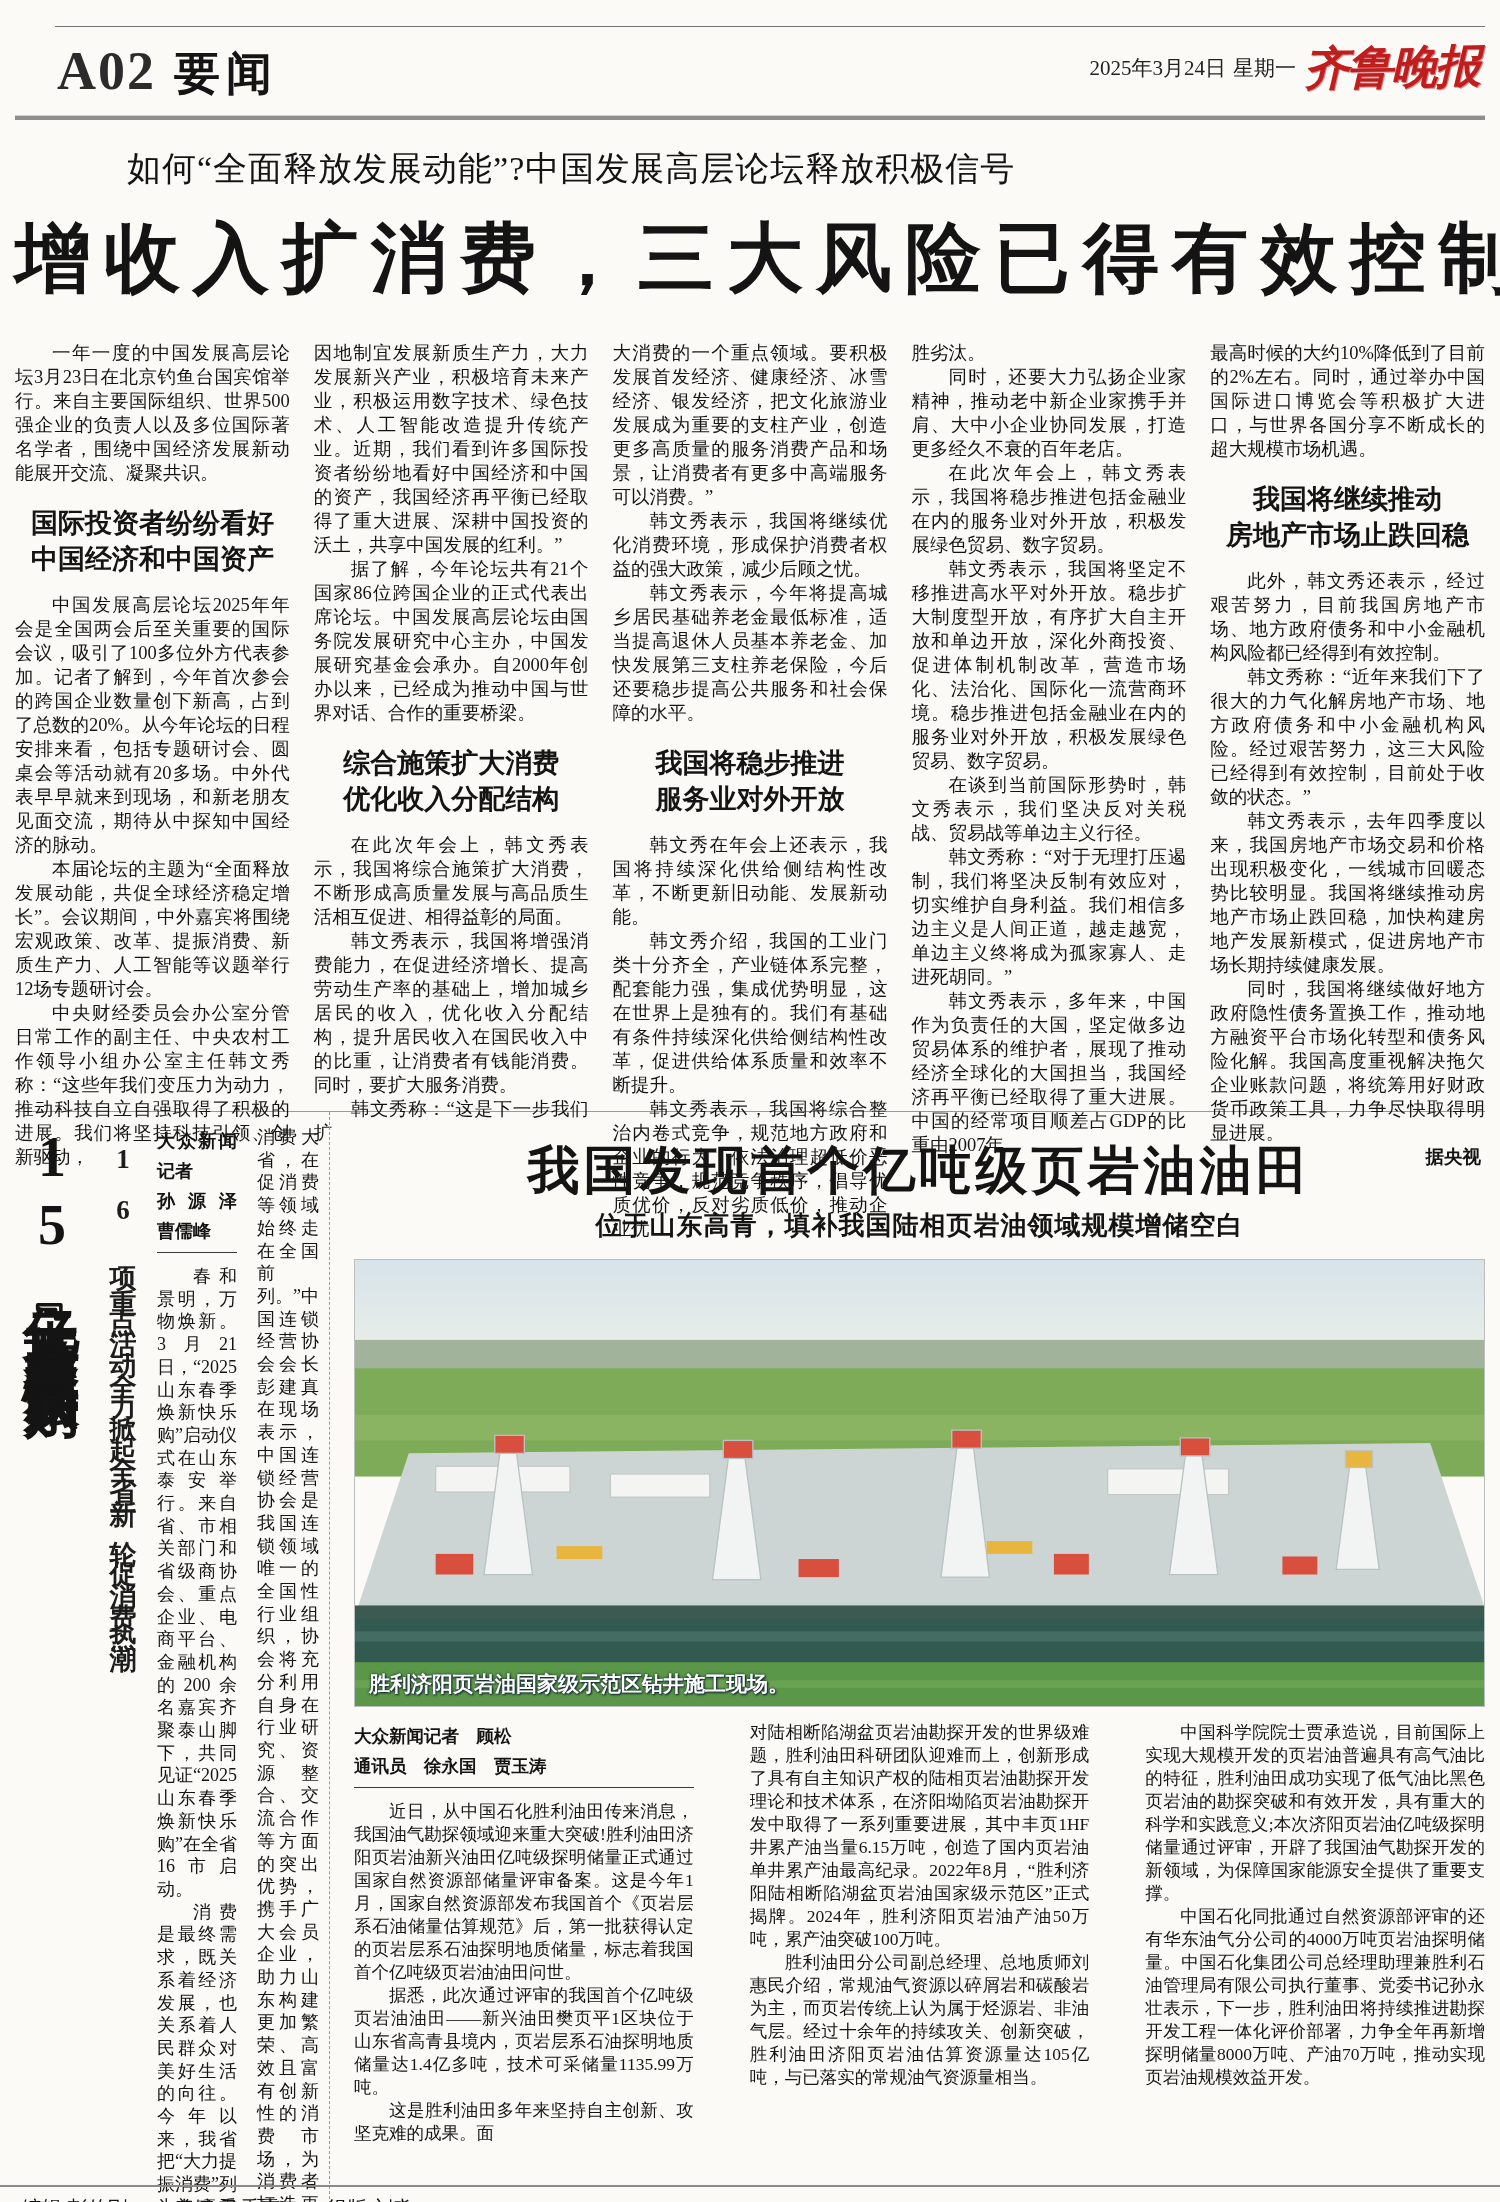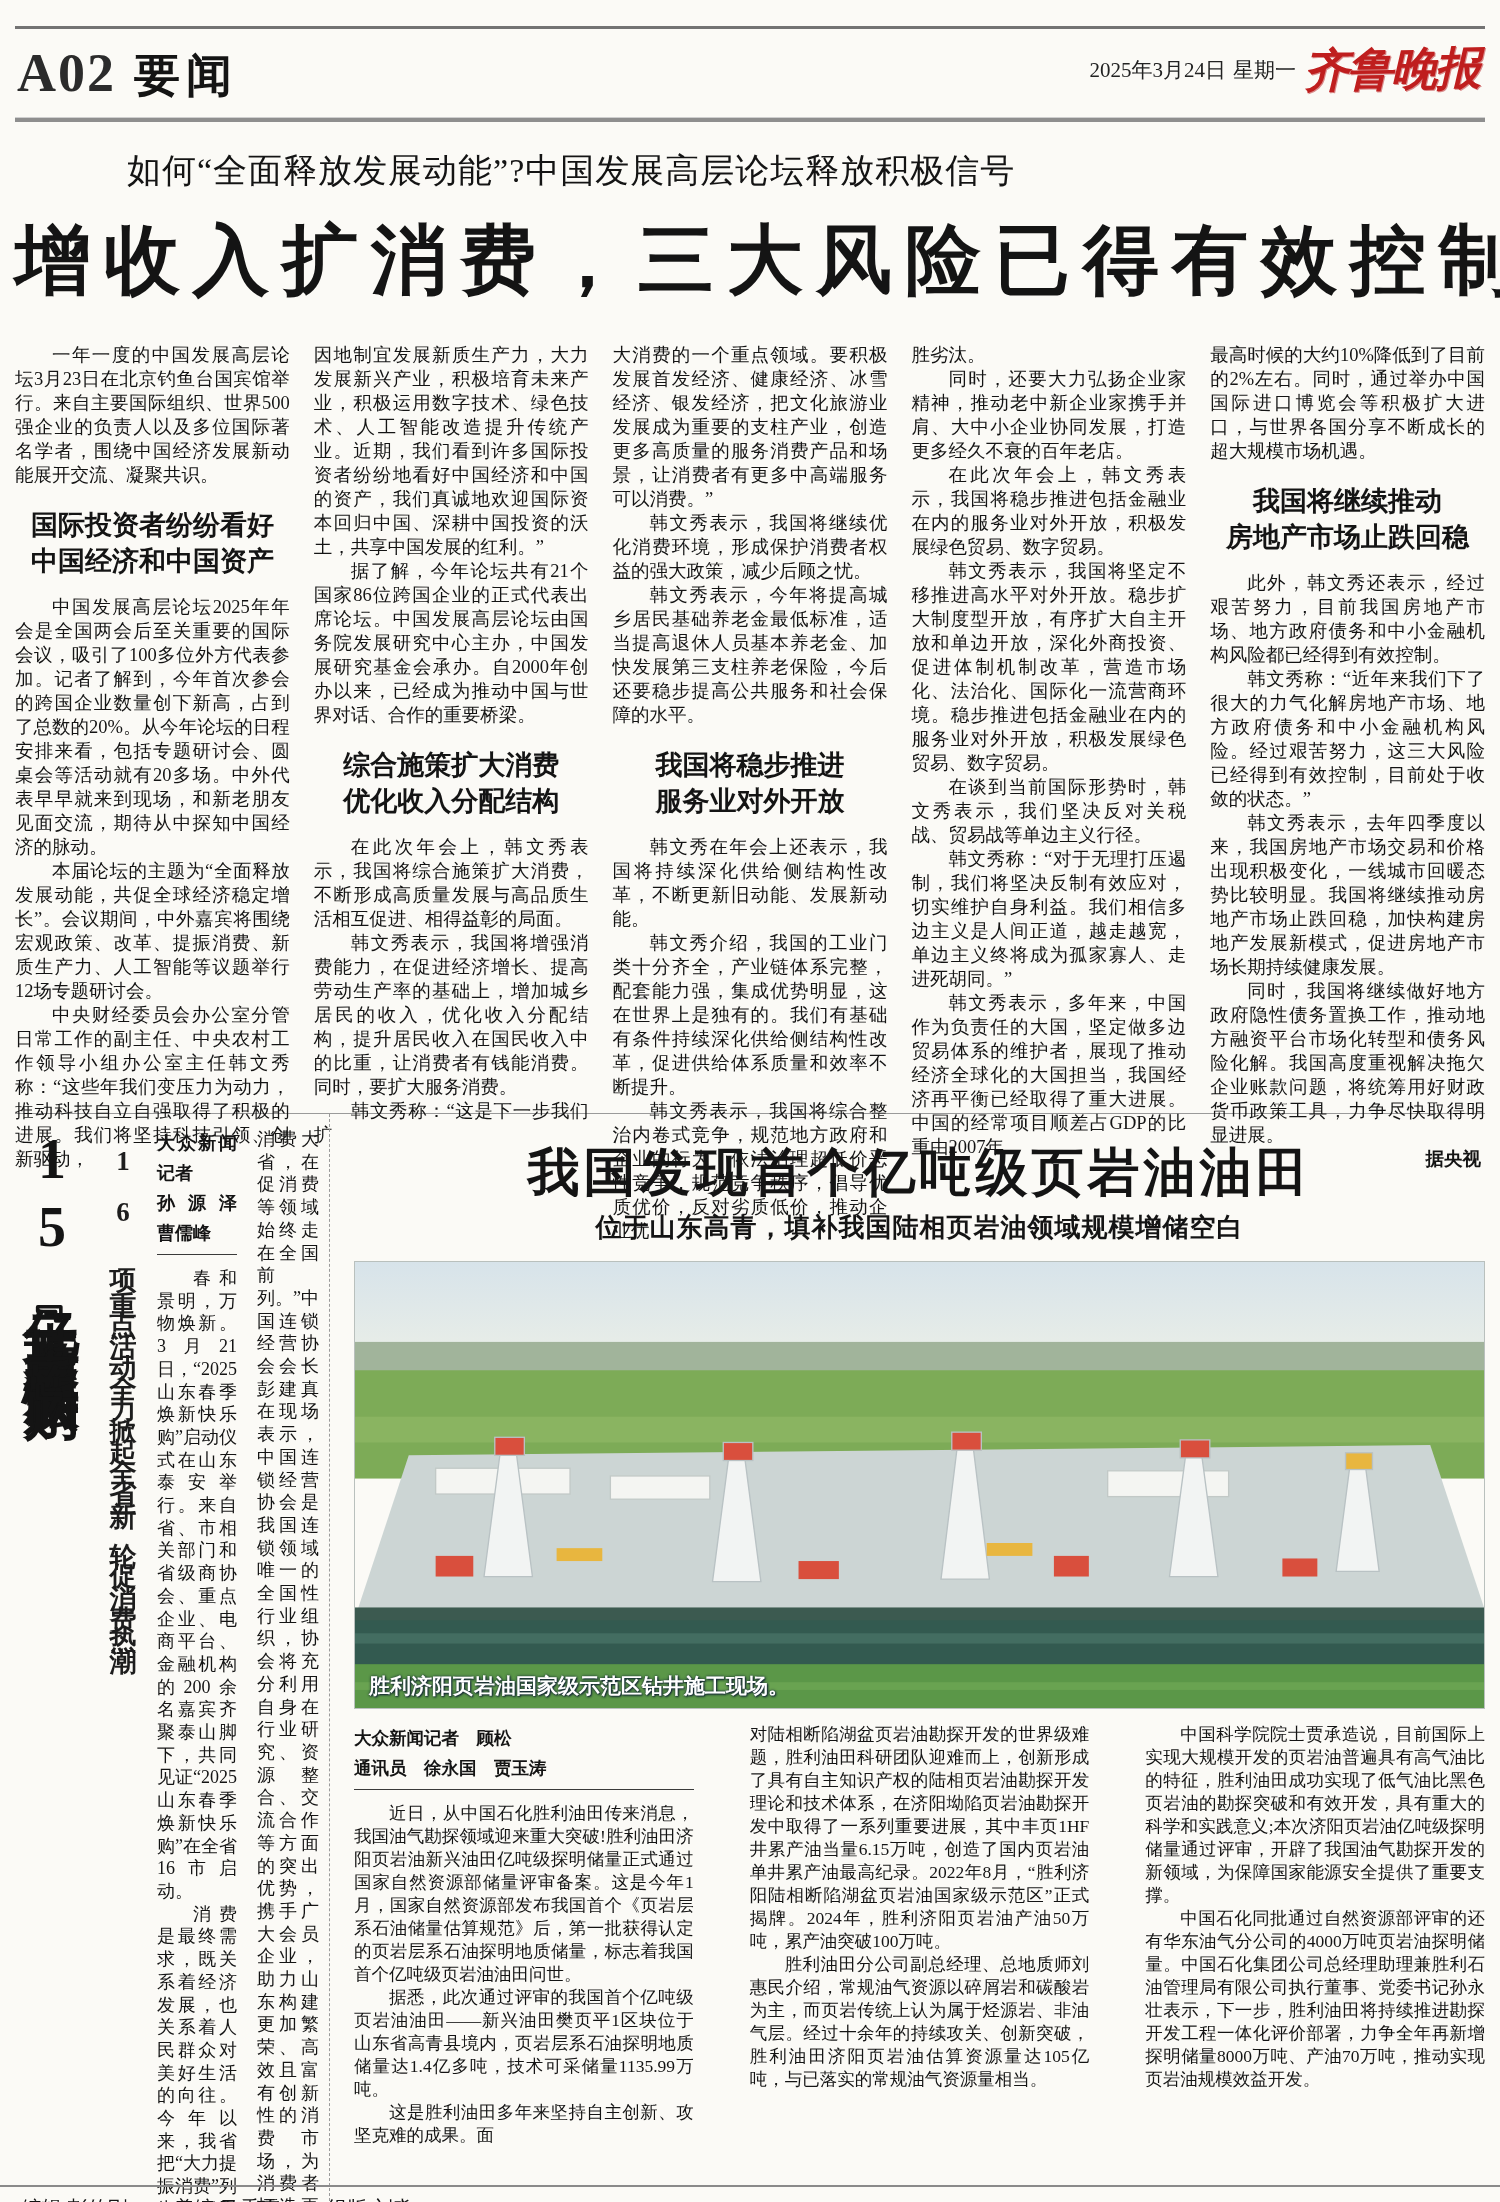--- a/index.html
+++ b/index.html
@@ -2,21 +2,21 @@
 <html><head>
 <meta charset="utf-8">
 <style>
   * { margin:0; padding:0; box-sizing:border-box; }
   html,body { width:1500px; height:2202px; overflow:hidden; }
   body { background:#fbfaf6; color:#141414; font-family:"Liberation Serif", serif; }
   .page { position:relative; width:1500px; height:2202px; padding:0 15px; }
 
   
   .header { display:flex; justify-content:space-between; align-items:flex-end;
-            border-top:3px solid #737373; margin-top:26px; padding:10px 6px 10px 2px; }
+            border-top:1px solid #737373; margin-top:26px; padding:10px 6px 10px 2px;margin-left:40px; }
   .header-left { display:flex; align-items:baseline; gap:18px; }
   .edition { font-size:54px; font-weight:bold; letter-spacing:2px; color:#2b2b2b; }
   .section { font-size:46px; font-weight:900; letter-spacing:6px; }
   .header-right { display:flex; align-items:center; gap:7px; padding-bottom:6px; }
   .date,.weekday { font-size:21px; color:#222; }
   .masthead { font-size:46px; font-weight:900; font-style:italic; color:#bf1e1e;
               letter-spacing:-2px; transform:rotate(-1deg); text-shadow:1px 1px 0 #d98c8c; }
   .header-rule { height:5px; background:#8e8e8e; border-top:1px solid #cfcfcf; }
 
   
@@ -86,21 +86,21 @@
           <p>一年一度的中国发展高层论坛3月23日在北京钓鱼台国宾馆举行。来自主要国际组织、世界500强企业的负责人以及多位国际著名学者，围绕中国经济发展新动能展开交流、凝聚共识。</p>
           <div class="subhead">
             <div>国际投资者纷纷看好</div>
             <div>中国经济和中国资产</div>
           </div>
           <p>中国发展高层论坛2025年年会是全国两会后至关重要的国际会议，吸引了100多位外方代表参加。记者了解到，今年首次参会的跨国企业数量创下新高，占到了总数的20%。从今年论坛的日程安排来看，包括专题研讨会、圆桌会等活动就有20多场。中外代表早早就来到现场，和新老朋友见面交流，期待从中探知中国经济的脉动。</p>
           <p>本届论坛的主题为“全面释放发展动能，共促全球经济稳定增长”。会议期间，中外嘉宾将围绕宏观政策、改革、提振消费、新质生产力、人工智能等议题举行12场专题研讨会。</p>
           <p>中央财经委员会办公室分管日常工作的副主任、中央农村工作领导小组办公室主任韩文秀称：“这些年我们变压力为动力，推动科技自立自强取得了积极的进展。我们将坚持科技引领、创新驱动，</p>
         </div>
         <div class="col">
-          <p class="noindent">因地制宜发展新质生产力，大力发展新兴产业，积极培育未来产业，积极运用数字技术、绿色技术、人工智能改造提升传统产业。近期，我们看到许多国际投资者纷纷地看好中国经济和中国的资产，我们真诚地欢迎国际资本回归中国、深耕中国投资的沃土，共享中国发展的红利。”</p>
+          <p class="noindent">因地制宜发展新质生产力，大力发展新兴产业，积极培育未来产业，积极运用数字技术、绿色技术、人工智能改造提升传统产业。近期，我们看到许多国际投资者纷纷地看好中国经济和中国的资产，我国经济再平衡已经取得了重大进展、深耕中国投资的沃土，共享中国发展的红利。”</p>
           <p>据了解，今年论坛共有21个国家86位跨国企业的正式代表出席论坛。中国发展高层论坛由国务院发展研究中心主办，中国发展研究基金会承办。自2000年创办以来，已经成为推动中国与世界对话、合作的重要桥梁。</p>
           <div class="subhead">
             <div>综合施策扩大消费</div>
             <div>优化收入分配结构</div>
           </div>
           <p>在此次年会上，韩文秀表示，我国将综合施策扩大消费，不断形成高质量发展与高品质生活相互促进、相得益彰的局面。</p>
           <p>韩文秀表示，我国将增强消费能力，在促进经济增长、提高劳动生产率的基础上，增加城乡居民的收入，优化收入分配结构，提升居民收入在国民收入中的比重，让消费者有钱能消费。同时，要扩大服务消费。</p>
           <p>韩文秀称：“这是下一步我们扩</p>
         </div>
         <div class="col">

